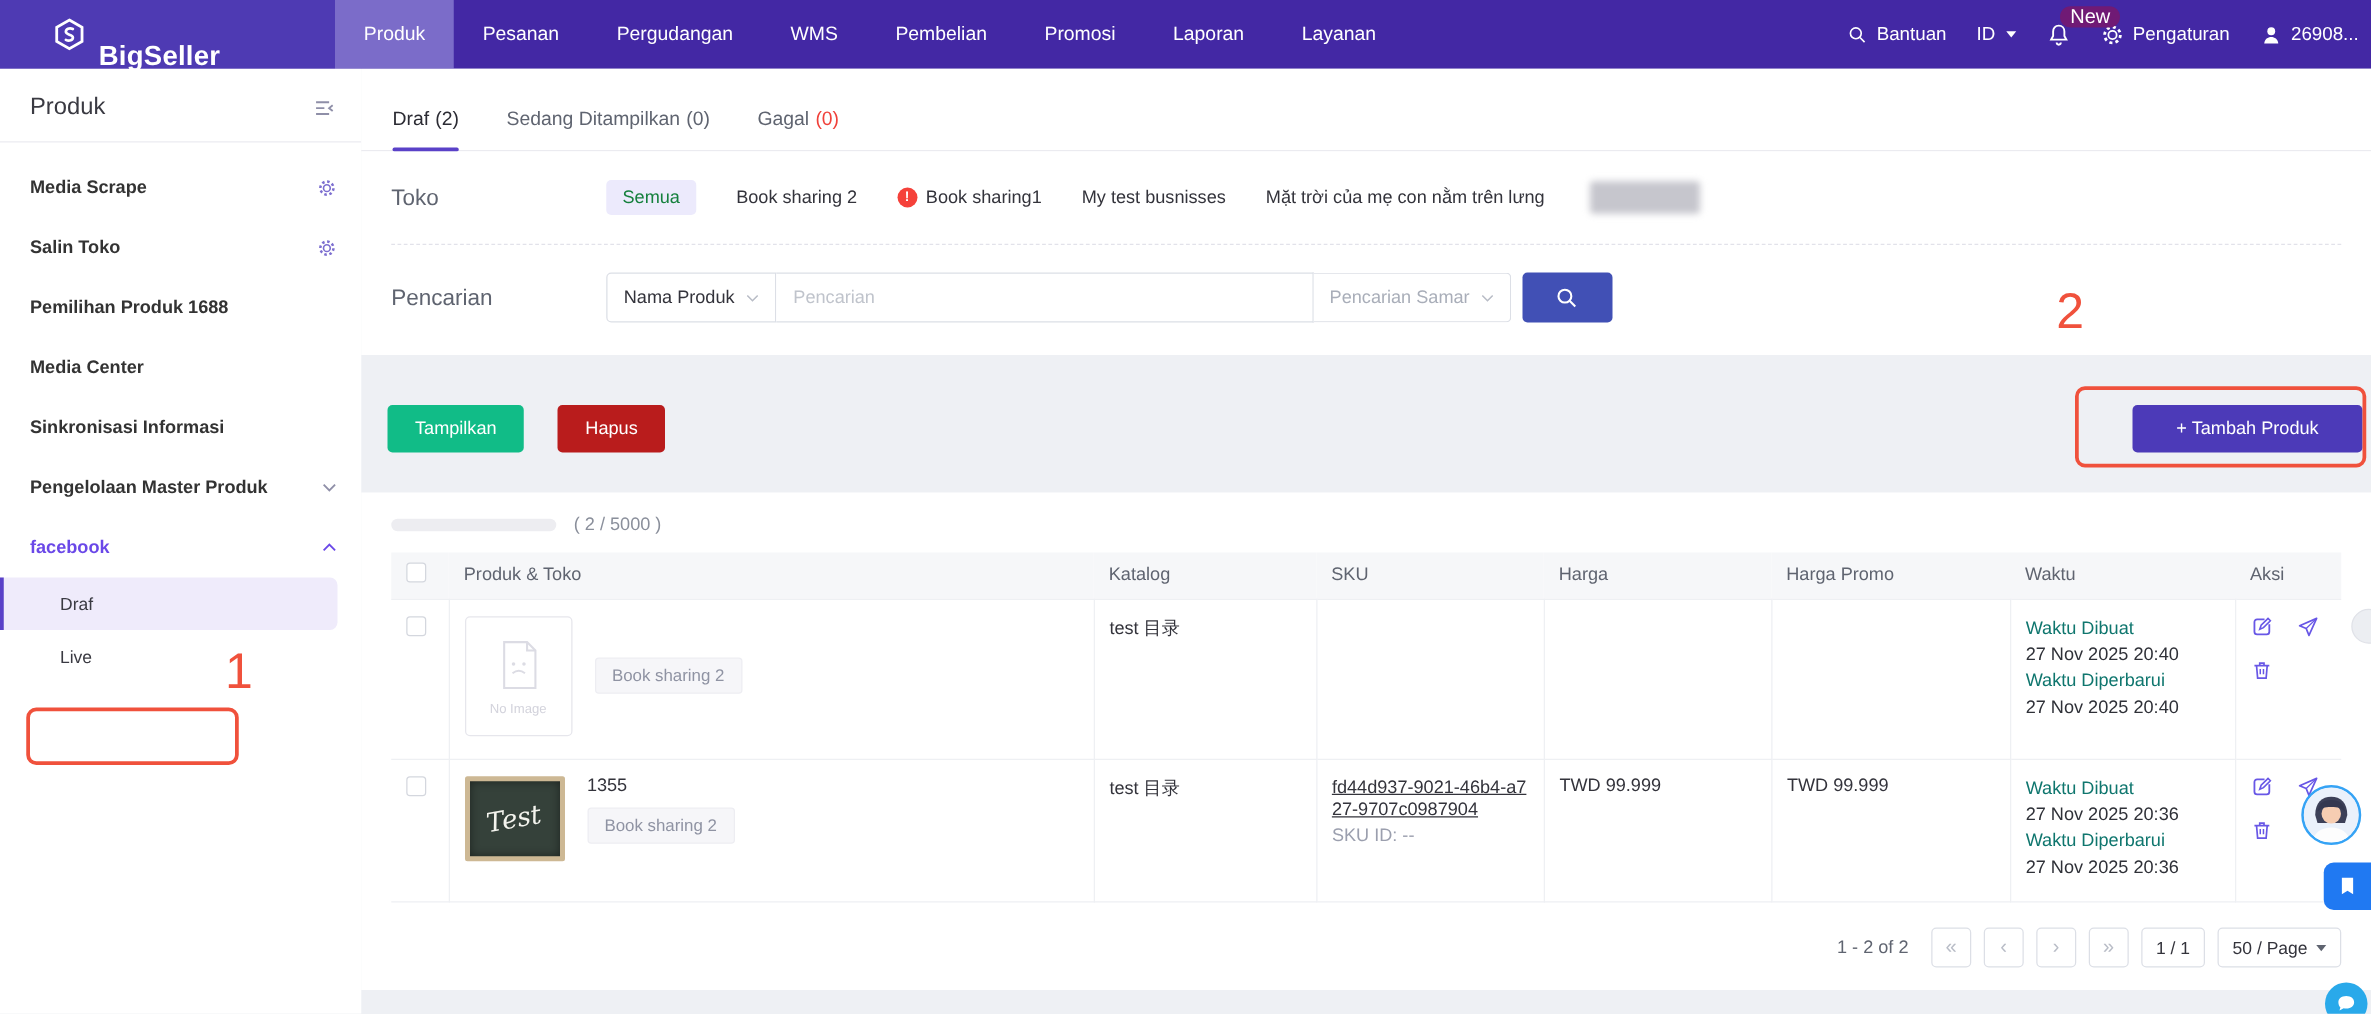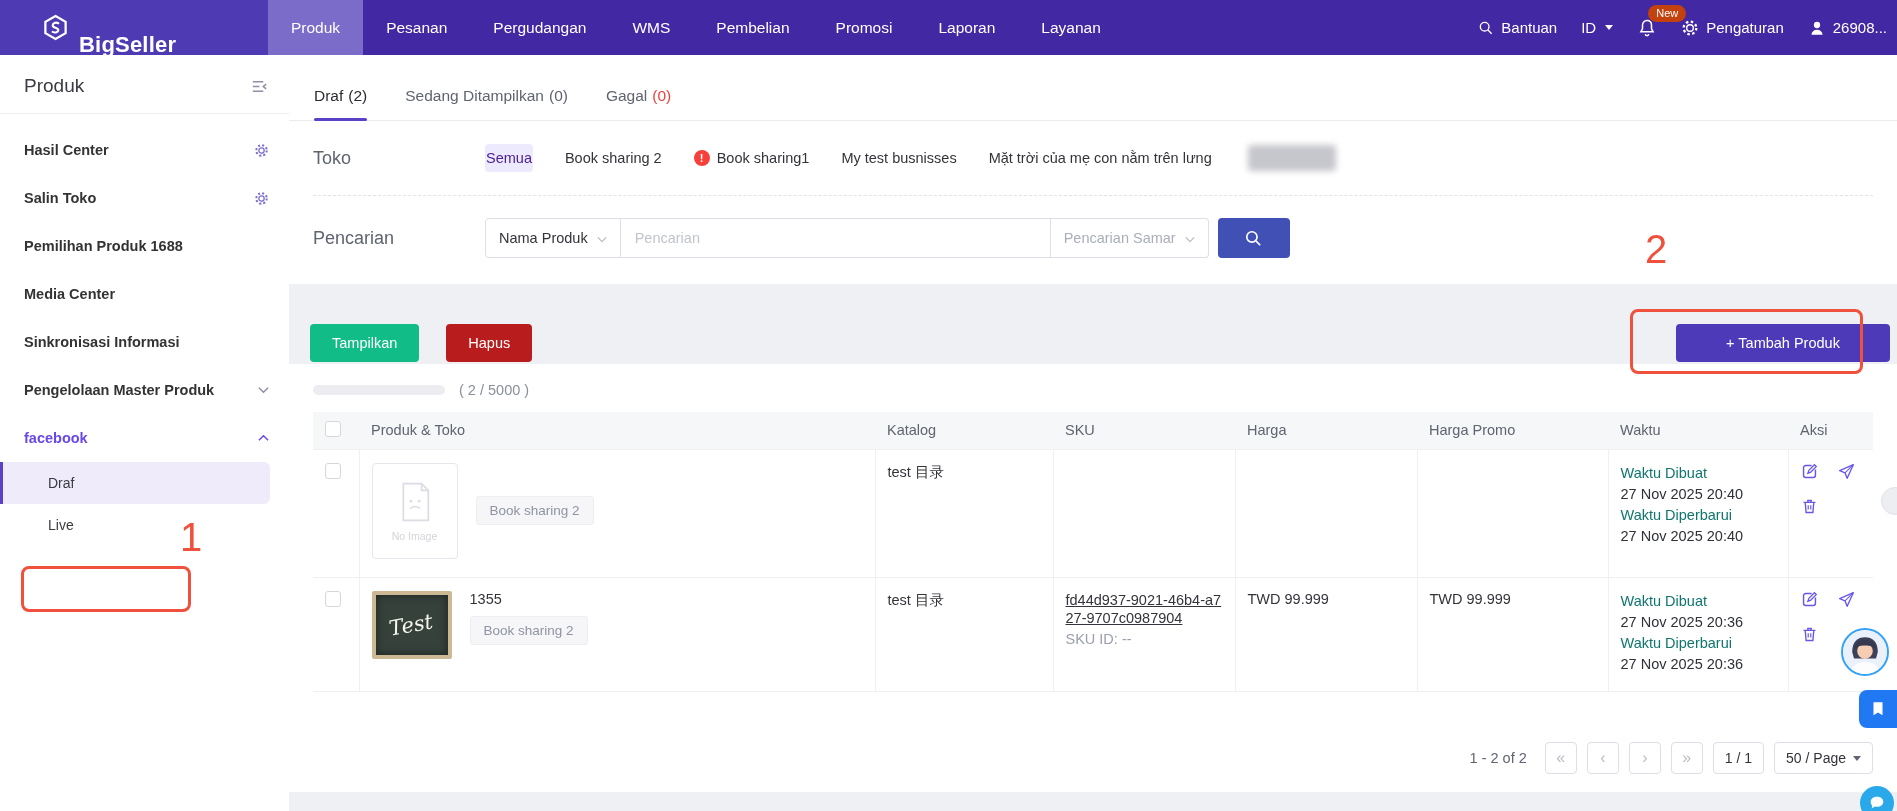--- a/index.html
+++ b/index.html
@@ -9,21 +9,21 @@
   
   .topnav { height:55px; background:#4328a4; display:flex; align-items:stretch; color:#fff; }
   .brand { width:268px; background:#4e3ab3; display:flex; align-items:center; padding-left:42px; gap:10px; }
   .brand-name { font-size:22px; font-weight:700; letter-spacing:.2px;margin-top:34px; }
   .nav-items { display:flex; }
   .nav-item { padding:0 23px; display:flex; align-items:center; font-size:15.5px; cursor:pointer; }
   .nav-item.active { background:#7b6cc9; }
   .nav-right { margin-left:auto; display:flex; align-items:center; gap:24px; padding-right:10px; font-size:15px; white-space:nowrap; }
   .nav-chunk { display:flex; align-items:center; gap:7px; cursor:pointer; }
   .bell-wrap { position:relative; }
-  .new-badge { position:absolute; top:-13px; left:11px; background:#c2410c; color:#fff; border-radius:10px; padding:2px 8px; font-size:11px; line-height:13px; }
+  .new-badge { position:absolute; top:-13px; left:11px; background:#701a75; color:#fff; border-radius:10px; padding:2px 8px; font-size:16px; line-height:13px; }
   .caret-down { width:0; height:0; border-left:4.5px solid transparent; border-right:4.5px solid transparent; border-top:5.5px solid #fff; display:inline-block; margin-left:2px; }
 
   
   .main { display:flex; height:756px; }
 
   
   .sidebar { width:289px; background:#fff; position:relative; flex-shrink:0; }
   .sb-head { display:flex; justify-content:space-between; align-items:center; padding:20px 20px 16px 24px; font-size:19px; color:#3a3a42; border-bottom:1px solid #ececf1; }
   .sb-menu { padding-top:12px; }
   .sb-item { height:48px; display:flex; align-items:center; justify-content:space-between; padding:0 20px 0 24px; font-size:14.5px; font-weight:700; color:#333; cursor:pointer; }
@@ -40,42 +40,42 @@
   .tab { padding-bottom:15px; font-size:15.5px; color:#5f6470; position:relative; display:flex; gap:5px; cursor:pointer; }
   .tab.active { color:#2b2b33; }
   .tab.active::after { content:''; position:absolute; left:0; right:0; bottom:-1px; height:3px; background:#5a41c8; border-radius:2px; }
   .count-red { color:#f0413a; }
 
   .filter-card { background:#fff; padding:22px 24px 26px; }
   .filter-row { display:flex; align-items:center; min-height:30px; }
   .filter-label { width:172px; color:#5f6470; font-size:18px; flex-shrink:0; }
   .shop-opts { display:flex; align-items:center; gap:32px; font-size:14.5px; color:#33333b; flex-wrap:nowrap; }
   .shop-opt { cursor:pointer; display:flex; align-items:center; }
-  .chip { background:#eceafc; color:#4c1d95; padding:6px 1px; border-radius:4px; }
+  .chip { background:#eceafc; color:#15803d; padding:6px 13px; border-radius:4px; }
   .err-dot { width:16px; height:16px; border-radius:50%; background:#f5413a; color:#fff; font-size:11px; display:inline-flex; align-items:center; justify-content:center; font-weight:700; margin-right:7px; flex-shrink:0; }
   .blur-box { width:88px; height:26px; background:#c6c6cd; filter:blur(3px); border-radius:3px; margin-left:4px; }
   .dashed { border-top:1px dashed #e2e2ea; margin:22px 0; }
   .group { display:flex; height:40px; align-items:stretch; }
   .seg-select { border:1px solid #dcdfe6; display:flex; align-items:center; gap:9px; padding:0 13px; font-size:14.5px; color:#33333b; background:#fff; cursor:pointer; white-space:nowrap; }
   .seg-select.first { border-radius:4px 0 0 4px; }
   .seg-select.last { border-left:none; border-radius:0 4px 4px 0; color:#a9aeb9; }
   .seg-select .chev { color:#b8bcc6; }
   .search-input { border:1px solid #dcdfe6; border-left:none; width:430px; padding:0 14px; font-size:14.5px; color:#333; outline:none; }
   .search-input::placeholder { color:#c0c4cc; }
   .search-btn { width:72px; background:#4150b5; border:none; border-radius:4px; margin-left:9px; display:flex; align-items:center; justify-content:center; cursor:pointer; }
 
   .btn-row { display:flex; align-items:flex-start; padding:0 7px 0 21px; margin-top:40px; }
   .btn { height:38px; border-radius:4px; color:#fff; font-size:14.5px; border:none; padding:0 22px; cursor:pointer; }
   .btn-green { background:#11bc87; }
   .btn-purple { background:#b91c1c; margin-left:27px; }
   .add-wrap { margin-left:auto; position:relative; }
-  .btn-add { background:#4c3ab8; width:214px; height:38px; font-size:14.5px; }
+  .btn-add { background:#4c3ab8; width:184px; height:38px; font-size:14.5px; }
   .anno-box { position:absolute; border:3px solid #f0513c; border-radius:8px; pointer-events:none; }
 
-  .main-card { background:#fff; margin:2px 0 19px; padding:10px 24px 0; flex:1; display:flex; flex-direction:column; }
+  .main-card { background:#fff; margin:32px 0 19px; padding:10px 24px 0; flex:1; display:flex; flex-direction:column; }
   .quota-row { display:flex; align-items:center; gap:14px; padding:8px 0 14px; }
   .quota-bar { width:132px; height:10px; background:#ededf1; border-radius:5px; }
   .quota-text { color:#8a8f9b; font-size:14.5px; }
 
   table.grid { width:100%; border-collapse:collapse; table-layout:fixed; }
   .grid th { background:#f6f7f9; text-align:left; font-size:14.5px; color:#5f6470; font-weight:400; height:37px; padding:0 12px; }
   .grid td { border:1px solid #eef0f3; vertical-align:top; padding:13px 12px; font-size:14.5px; color:#33333b; }
   .grid td:first-child { border-left:none; }
   .grid td:last-child { border-right:none; }
   .row1 td { height:128px; } .row2 td { height:114px; }
@@ -185,21 +185,21 @@
       <div class="sb-head">
         <span>Produk</span>
         <span class="icon-btn" style="color:#8f8fa8;">
             <svg width="19" height="19" viewBox="0 0 20 20">
               <path d="M3 5h11M3 15h11M17 7.5 14 10l3 2.5M10 10H3" fill="none" stroke="currentColor" stroke-width="1.6"></path>
             </svg>
           </span>
       </div>
       <div class="sb-menu">
         <div class="sb-item">
-          <span>Hasil Center</span>
+          <span>Media Scrape</span>
           <span class="right-ic" style="color:#7d6fd0;">
               <svg width="15" height="15" viewBox="0 0 24 24">
                 <circle cx="12" cy="12" r="8.4" fill="none" stroke="currentColor" stroke-width="3.2" stroke-dasharray="3.3 3.3"></circle>
                 <circle cx="12" cy="12" r="4.3" fill="none" stroke="currentColor" stroke-width="2.1"></circle>
               </svg>
             </span>
         </div>
         <div class="sb-item">
           <span>Salin Toko</span>
           <span class="right-ic" style="color:#7d6fd0;">

